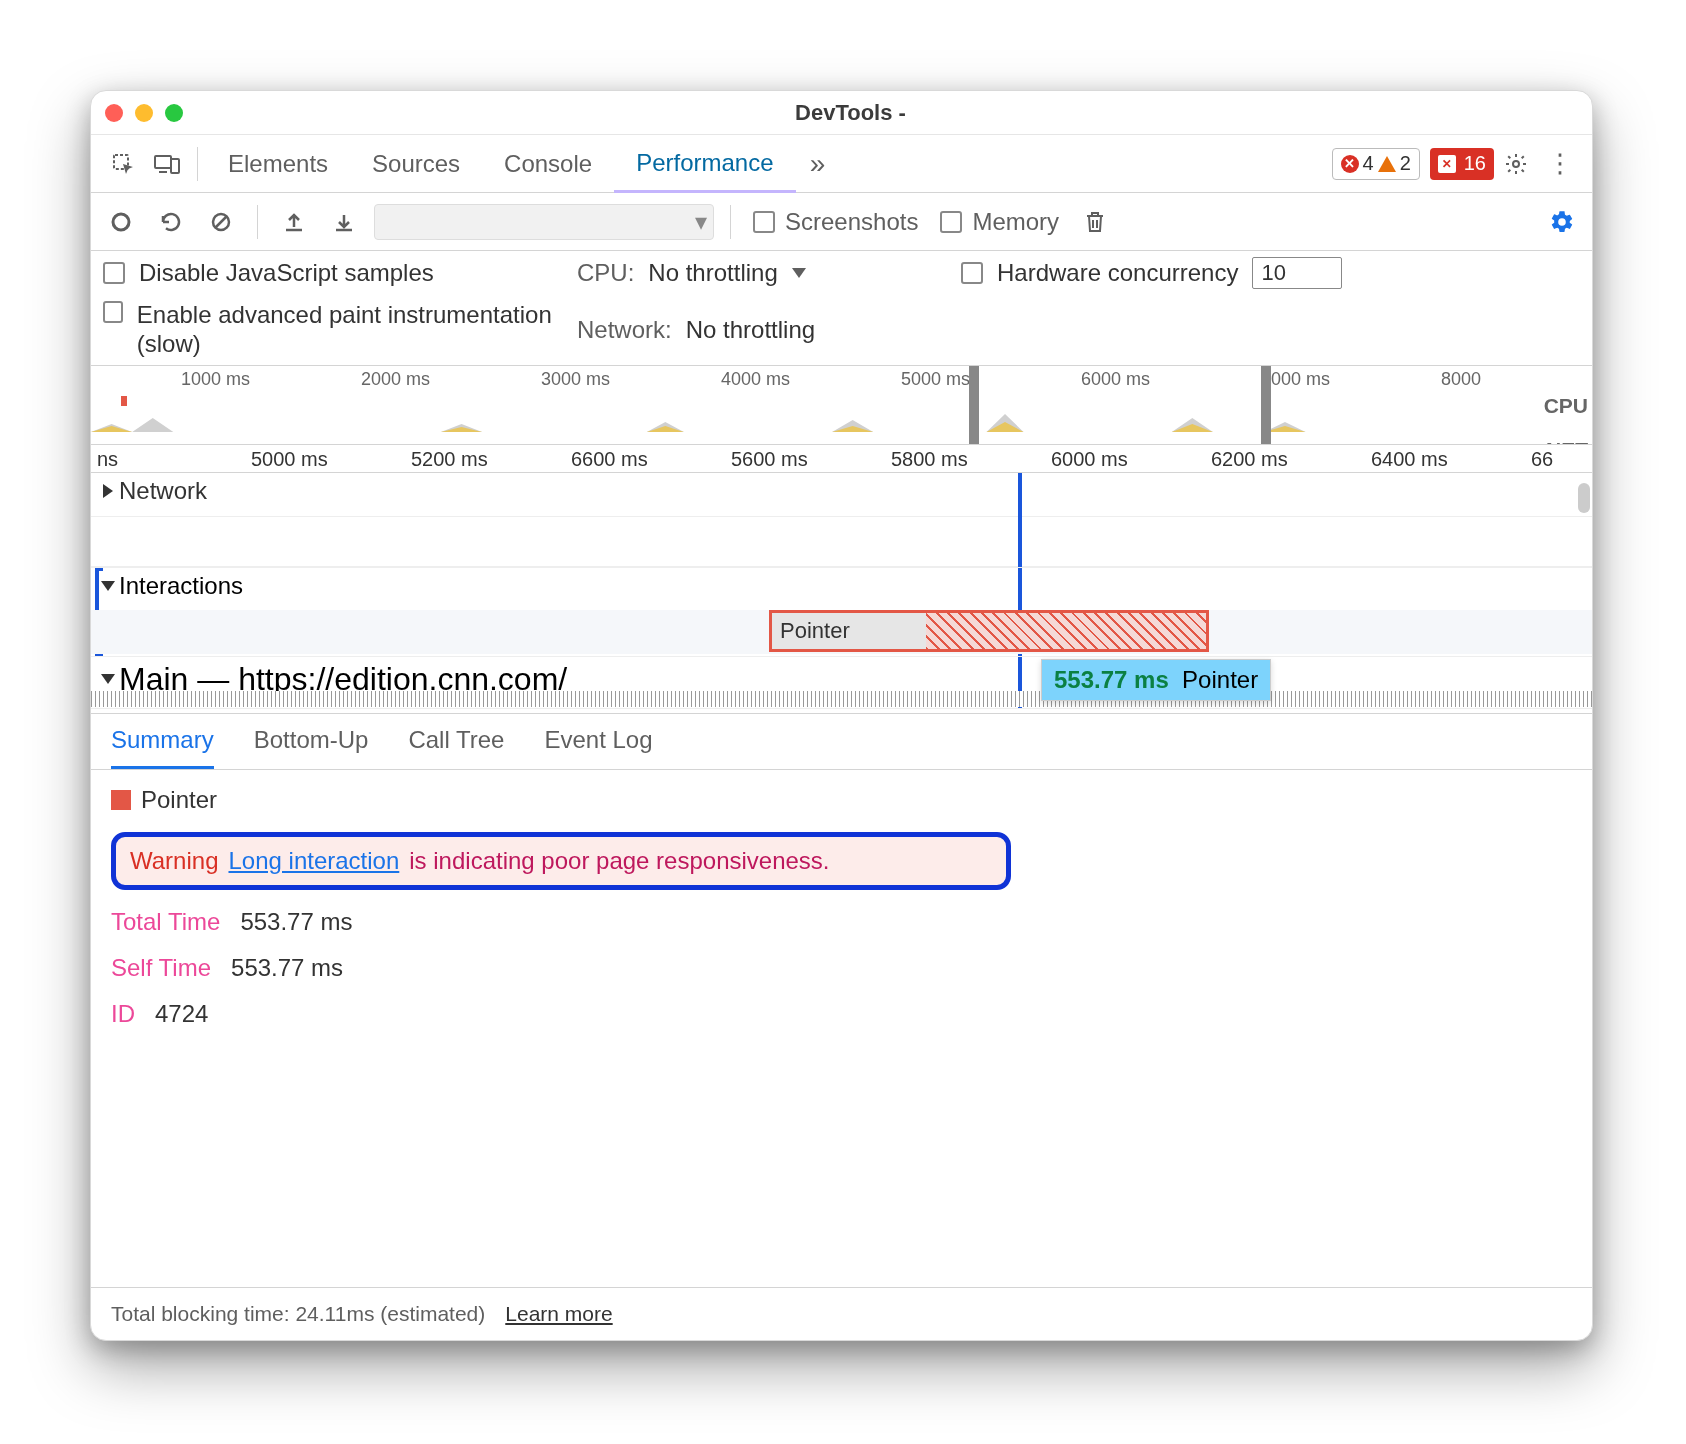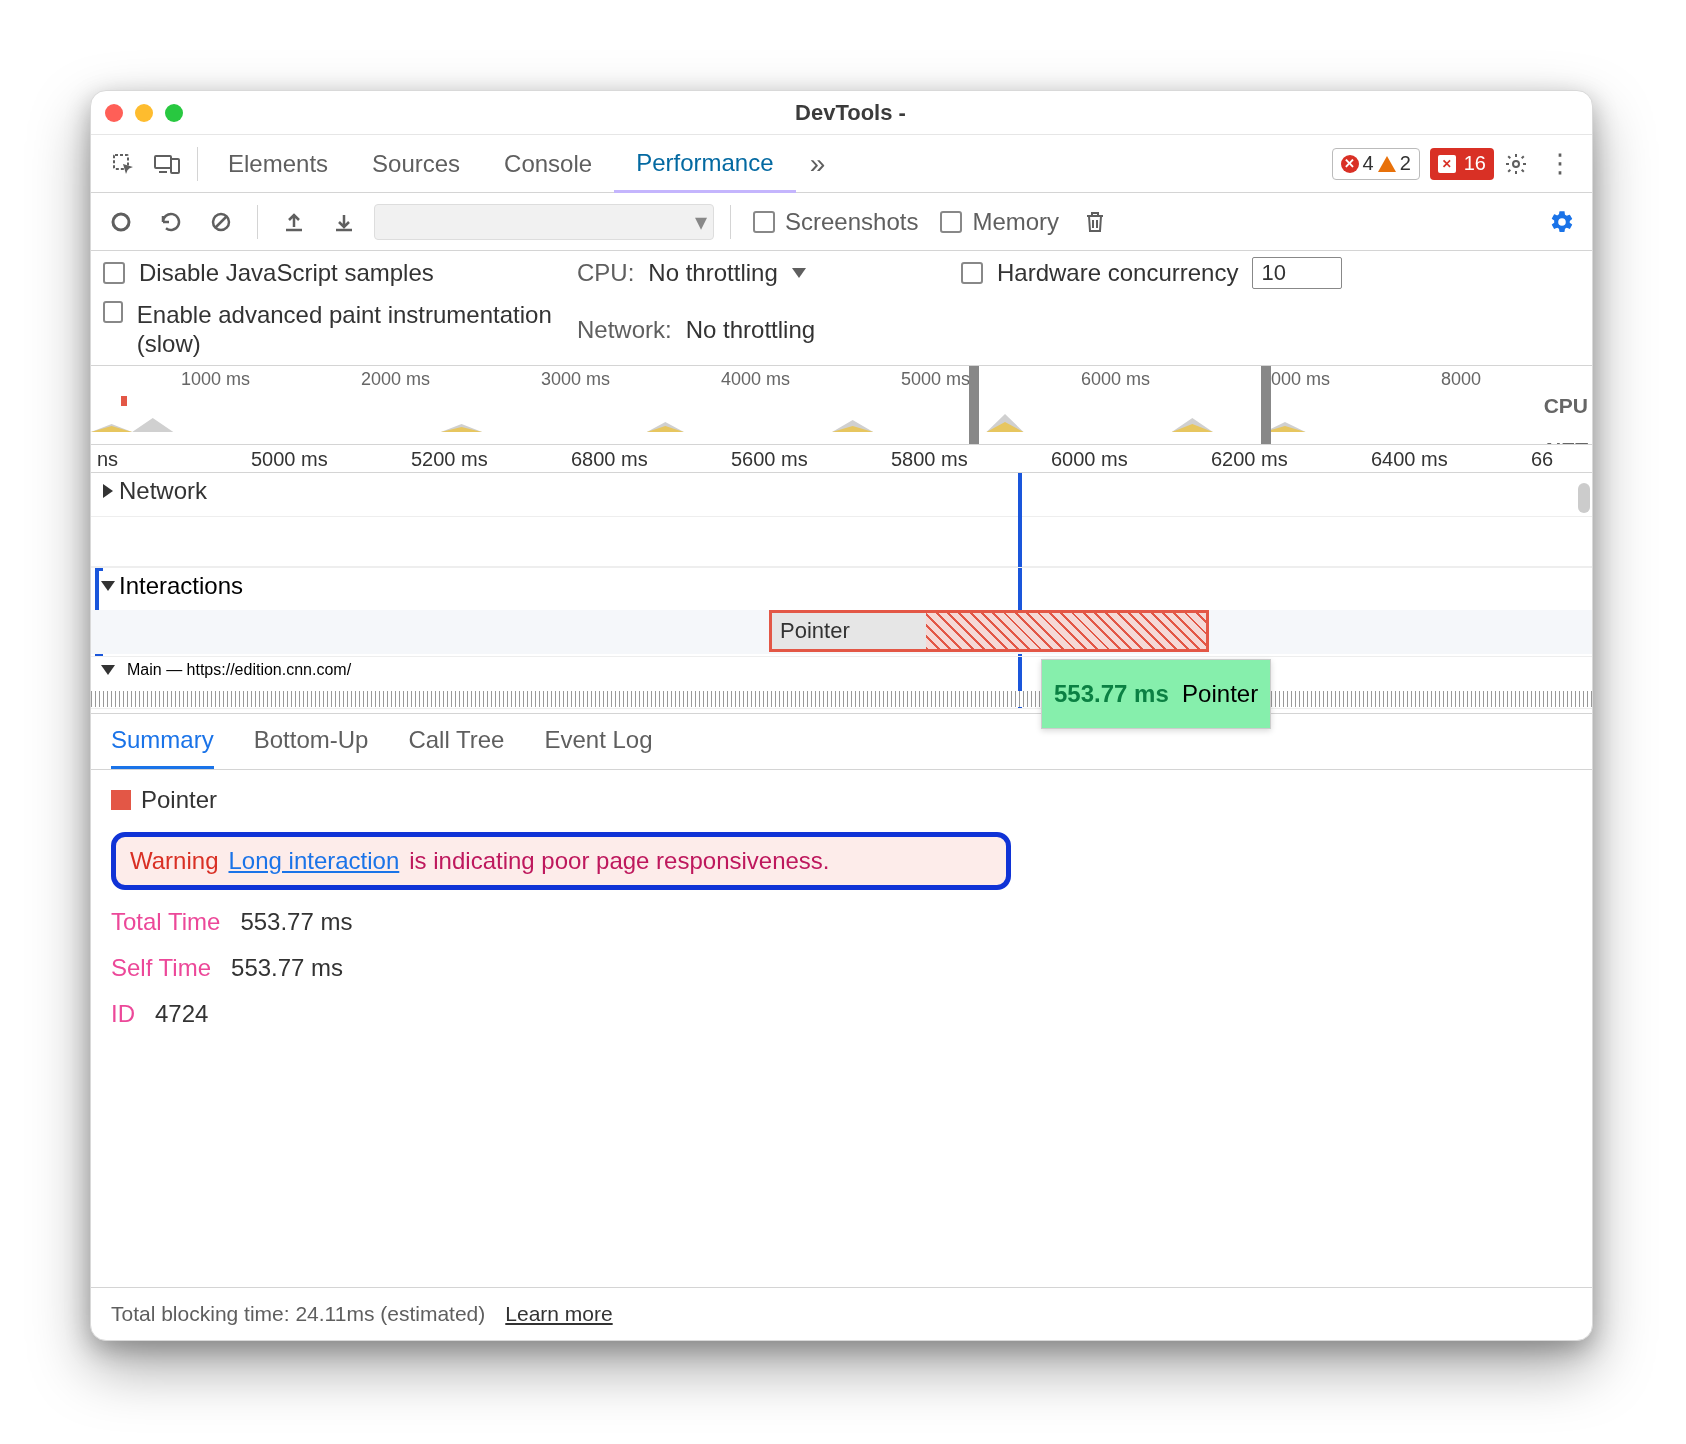--- a/index.html
+++ b/index.html
@@ -74,28 +74,28 @@
   .disclose { width:0;height:0;border-top:7px solid transparent;border-bottom:7px solid transparent;border-left:10px solid #333;display:inline-block;}
   .disclose.open{transform:rotate(90deg);}
   .track-network { border-bottom: 1px solid #eee; height:44px; }
   .track-spacer { height: 50px; border-bottom:1px solid #eee;}
   .track-interactions { border-top:1px solid #eee;border-bottom:1px solid #eee; height:90px; position:relative;}
   .track-interactions .th { position:absolute;top:4px;left:12px;display:flex;align-items:center;gap:6px;font-size:24px;}
   .track-interactions .lane { position:absolute;top:42px;left:0;right:0;height:44px;background:#f5f7fa;}
   .interaction-box { position:absolute; top:0; height:42px; background:#e6e6e6;border:3px solid #e35746; display:flex;align-items:center;padding:0 8px;font-size:22px;color:#333;}
   .interaction-box .hatching{position:absolute;top:0;bottom:0;right:0;background:repeating-linear-gradient(45deg,#e35746 0,#e35746 2px,#f5d9d6 2px,#f5d9d6 8px);}
   .track-main { border-bottom:1px solid #eee; height:52px; position:relative;}
-  .track-main .th{position:absolute;top:4px;left:12px;display:flex;align-items:center;gap:14px;font-size:16px;}
+  .track-main .th{position:absolute;top:4px;left:12px;display:flex;align-items:center;gap:6px;font-size:32px;}
   .track-main .barcodes{position:absolute;top:34px;left:0;right:0;height:16px;background:repeating-linear-gradient(90deg,#999 0,#999 1px,#fff 1px,#fff 4px);}
   
   .bl-bracket { position:absolute; left:4px; width:8px;border-left:4px solid #1a56db; border-top:4px solid #1a56db;border-bottom:4px solid #1a56db;}
   
   .playhead { position:absolute; top:0; width:4px; background:#1a56db; }
   
-  .tooltip { position:absolute; background:#86efac; border:1px solid #ccc; padding:20px 12px; font-size:24px; box-shadow:0 2px 6px rgba(0,0,0,.15); white-space:nowrap;}
+  .tooltip { position:absolute; background:#7dd3fc; border:1px solid #ccc; padding:6px 12px; font-size:24px; box-shadow:0 2px 6px rgba(0,0,0,.15); white-space:nowrap;}
   .tooltip .ms{color:#0b8043;font-weight:bold;}
   
   .btabs { display:flex; gap:40px; padding:12px 20px 0; border-top:1px solid #d4d4d4;border-bottom:1px solid #d4d4d4; font-size:24px; color:#5f5f5f;}
   .btabs .bt { padding-bottom:12px; }
   .btabs .bt.active{color:#1a73e8;border-bottom:3px solid #1a73e8;}
   
   .summary { padding: 16px 20px; font-size:24px; color:#333; display:flex;flex-direction:column;gap:18px;flex:1;}
   .summary .titlerow { display:flex;align-items:center;gap:10px;}
   .swatch { width:20px;height:20px;background:#e35746;}
   .warning-row { background:#fdecea; border:5px solid #1033d6; border-radius:14px; padding:10px 14px; display:flex;gap:10px;flex-wrap:wrap;width:900px;}
@@ -277,21 +277,21 @@
         <span>NET</span>
       </div>
       <div class="handle" style="left:878px"></div>
       <div class="handle" style="left:1170px"></div>
     </div>
 
     <div class="detail-ruler">
       <span style="left:6px">ns</span>
       <span style="left:160px">5000 ms</span>
       <span style="left:320px">5200 ms</span>
-      <span style="left:480px">6800 ms</span>
+      <span style="left:480px">6600 ms</span>
       <span style="left:640px">5600 ms</span>
       <span style="left:800px">5800 ms</span>
       <span style="left:960px">6000 ms</span>
       <span style="left:1120px">6200 ms</span>
       <span style="left:1280px">6400 ms</span>
       <span style="left:1440px">66</span>
     </div>
 
     <div class="tracks" style="height:240px;">
       <div class="playhead" style="left:927px;height:236px;"></div>

